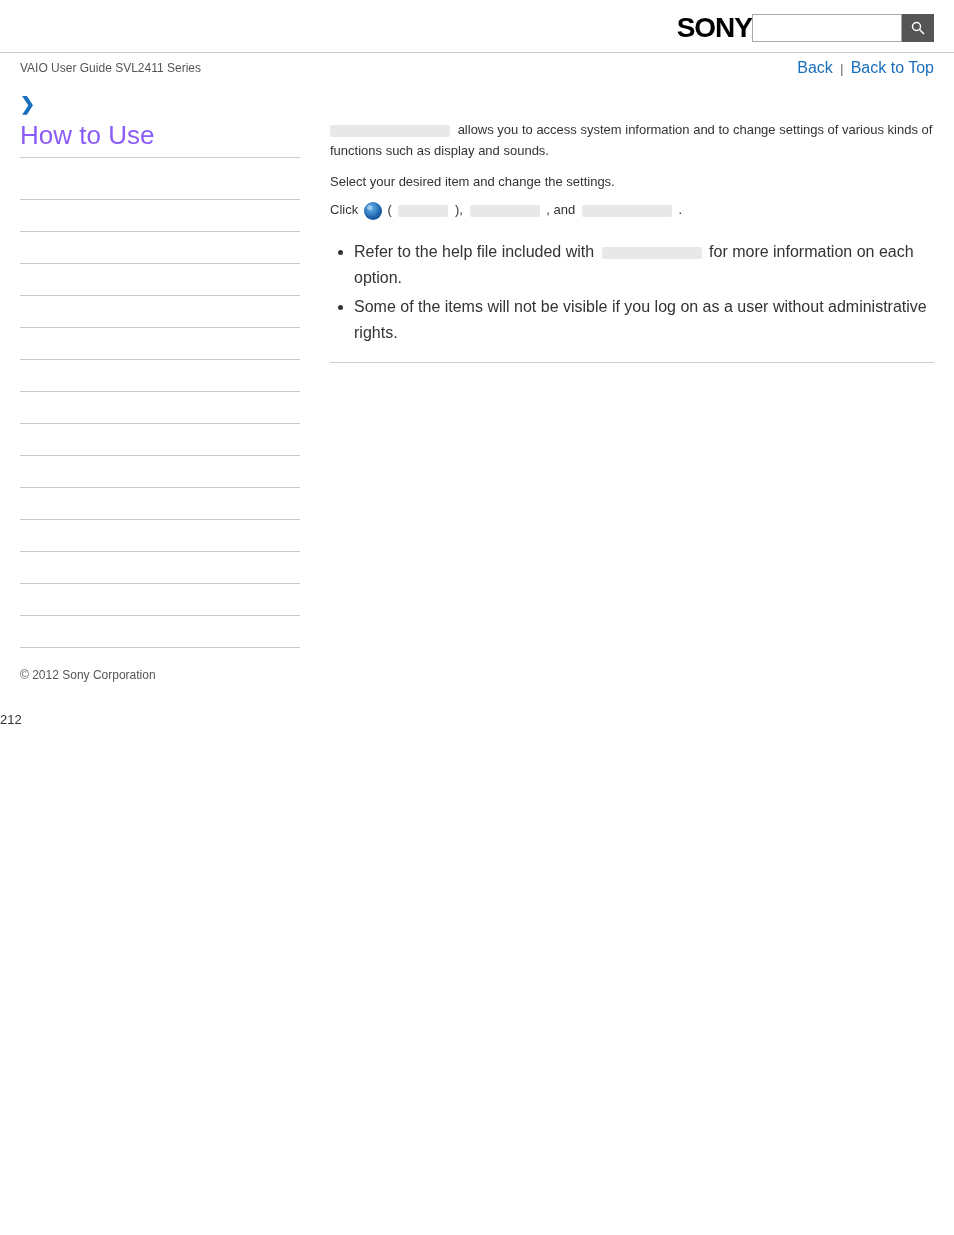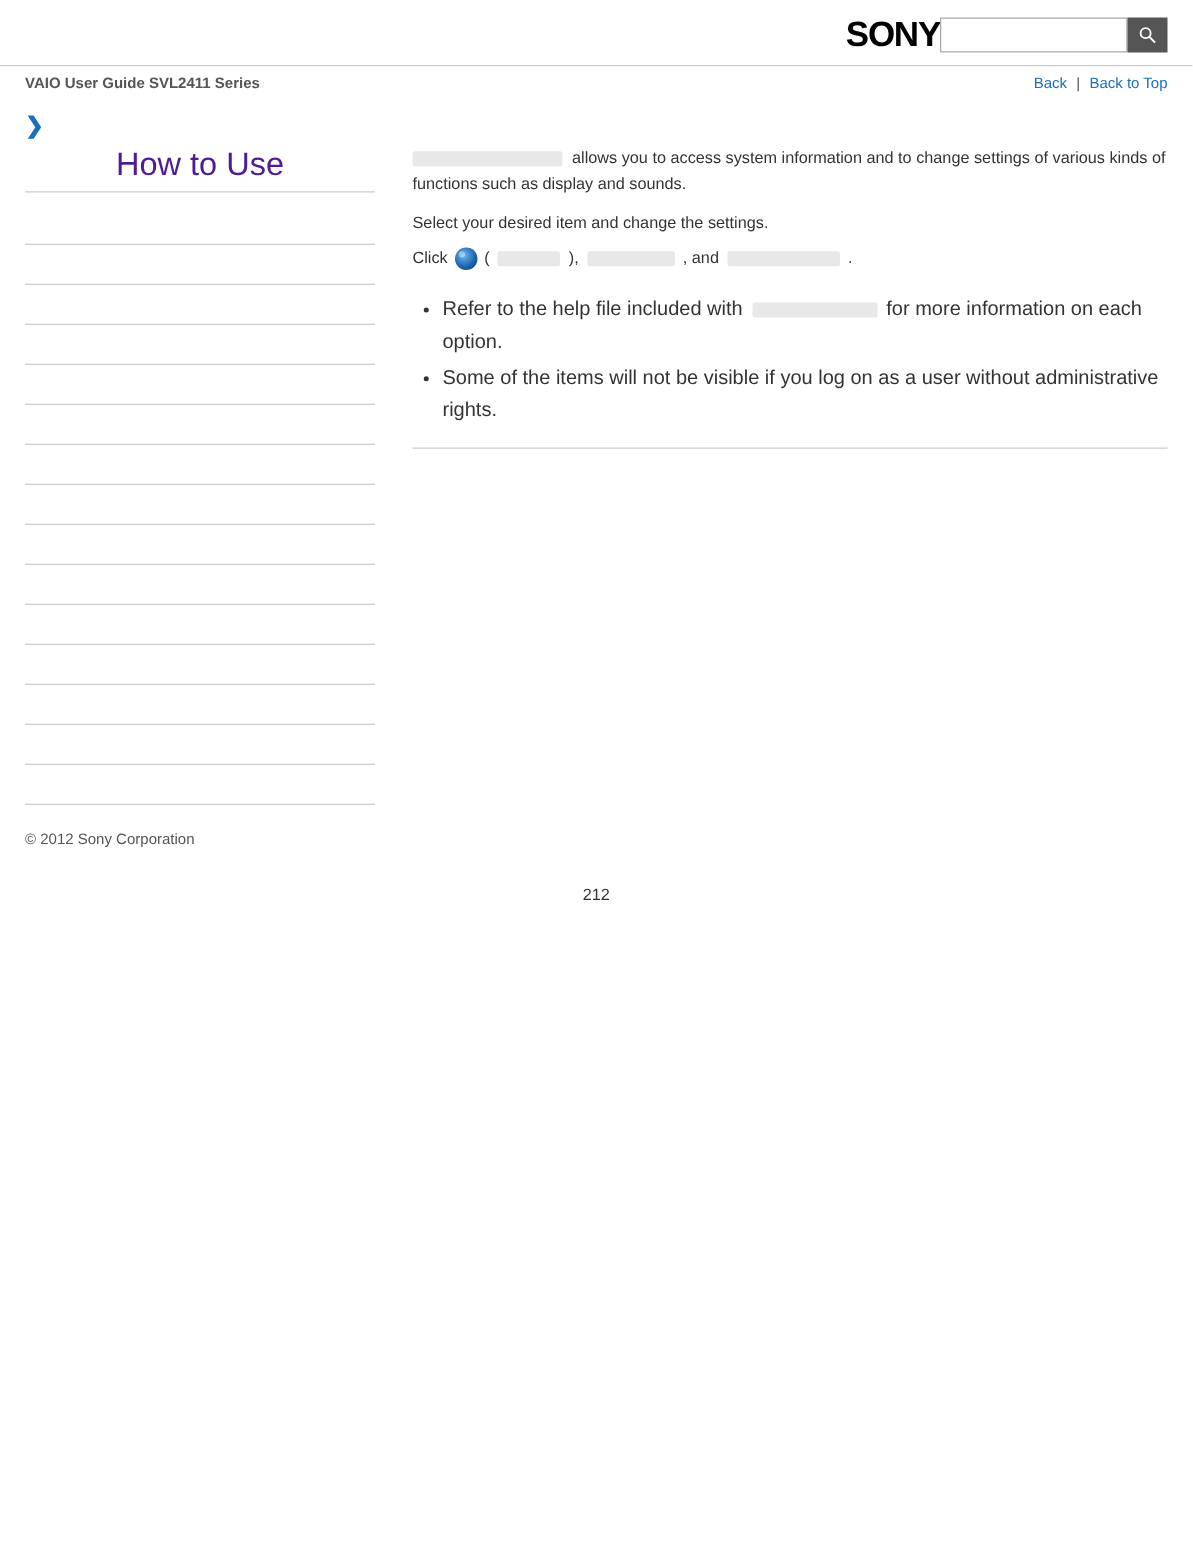--- a/index.html
+++ b/index.html
@@ -55,26 +55,25 @@
     
     .nav-bar {
       display: flex;
       justify-content: space-between;
       align-items: center;
       padding: 6px 20px;
       font-size: 12px;
     }
     .nav-left {
       color: #555;
-      font-weight: bold;
     }
     .nav-right a {
       color: #1a6fbd;
       text-decoration: none;
-      font-size: 12px;
+      font-size: 16px;
     }
     .nav-separator {
       color: #555;
       margin: 0 4px;
     }
 
     
     .breadcrumb-area {
       padding: 10px 20px 5px 20px;
     }
@@ -92,25 +91,24 @@
 
     
     .sidebar {
       width: 300px;
       flex-shrink: 0;
       padding-right: 20px;
     }
     .sidebar-title {
       font-size: 26px;
       font-weight: normal;
-      color: #4c1d95;
+      color: #8b5cf6;
       margin-bottom: 10px;
       padding-bottom: 6px;
       border-bottom: 1px solid #ccc;
-      text-align: center;
     }
     .sidebar-items {
       list-style: none;
     }
     .sidebar-item {
       padding: 8px 0 6px 0;
       border-bottom: 1px solid #ccc;
       font-size: 12px;
       color: #aaa;
       min-height: 32px;
@@ -171,21 +169,20 @@
       color: #333;
     }
 
     
     .footer {
       padding: 20px 32px 10px 20px;
       font-size: 12px;
       color: #555;
     }
     .page-number {
-      text-align: center;
       font-size: 13px;
       color: #333;
       margin-top: 20px;
       padding-bottom: 10px;
     }
 
     .inline-text-placeholder {
       display: inline-block;
       background: #e8e8e8;
       height: 12px;

